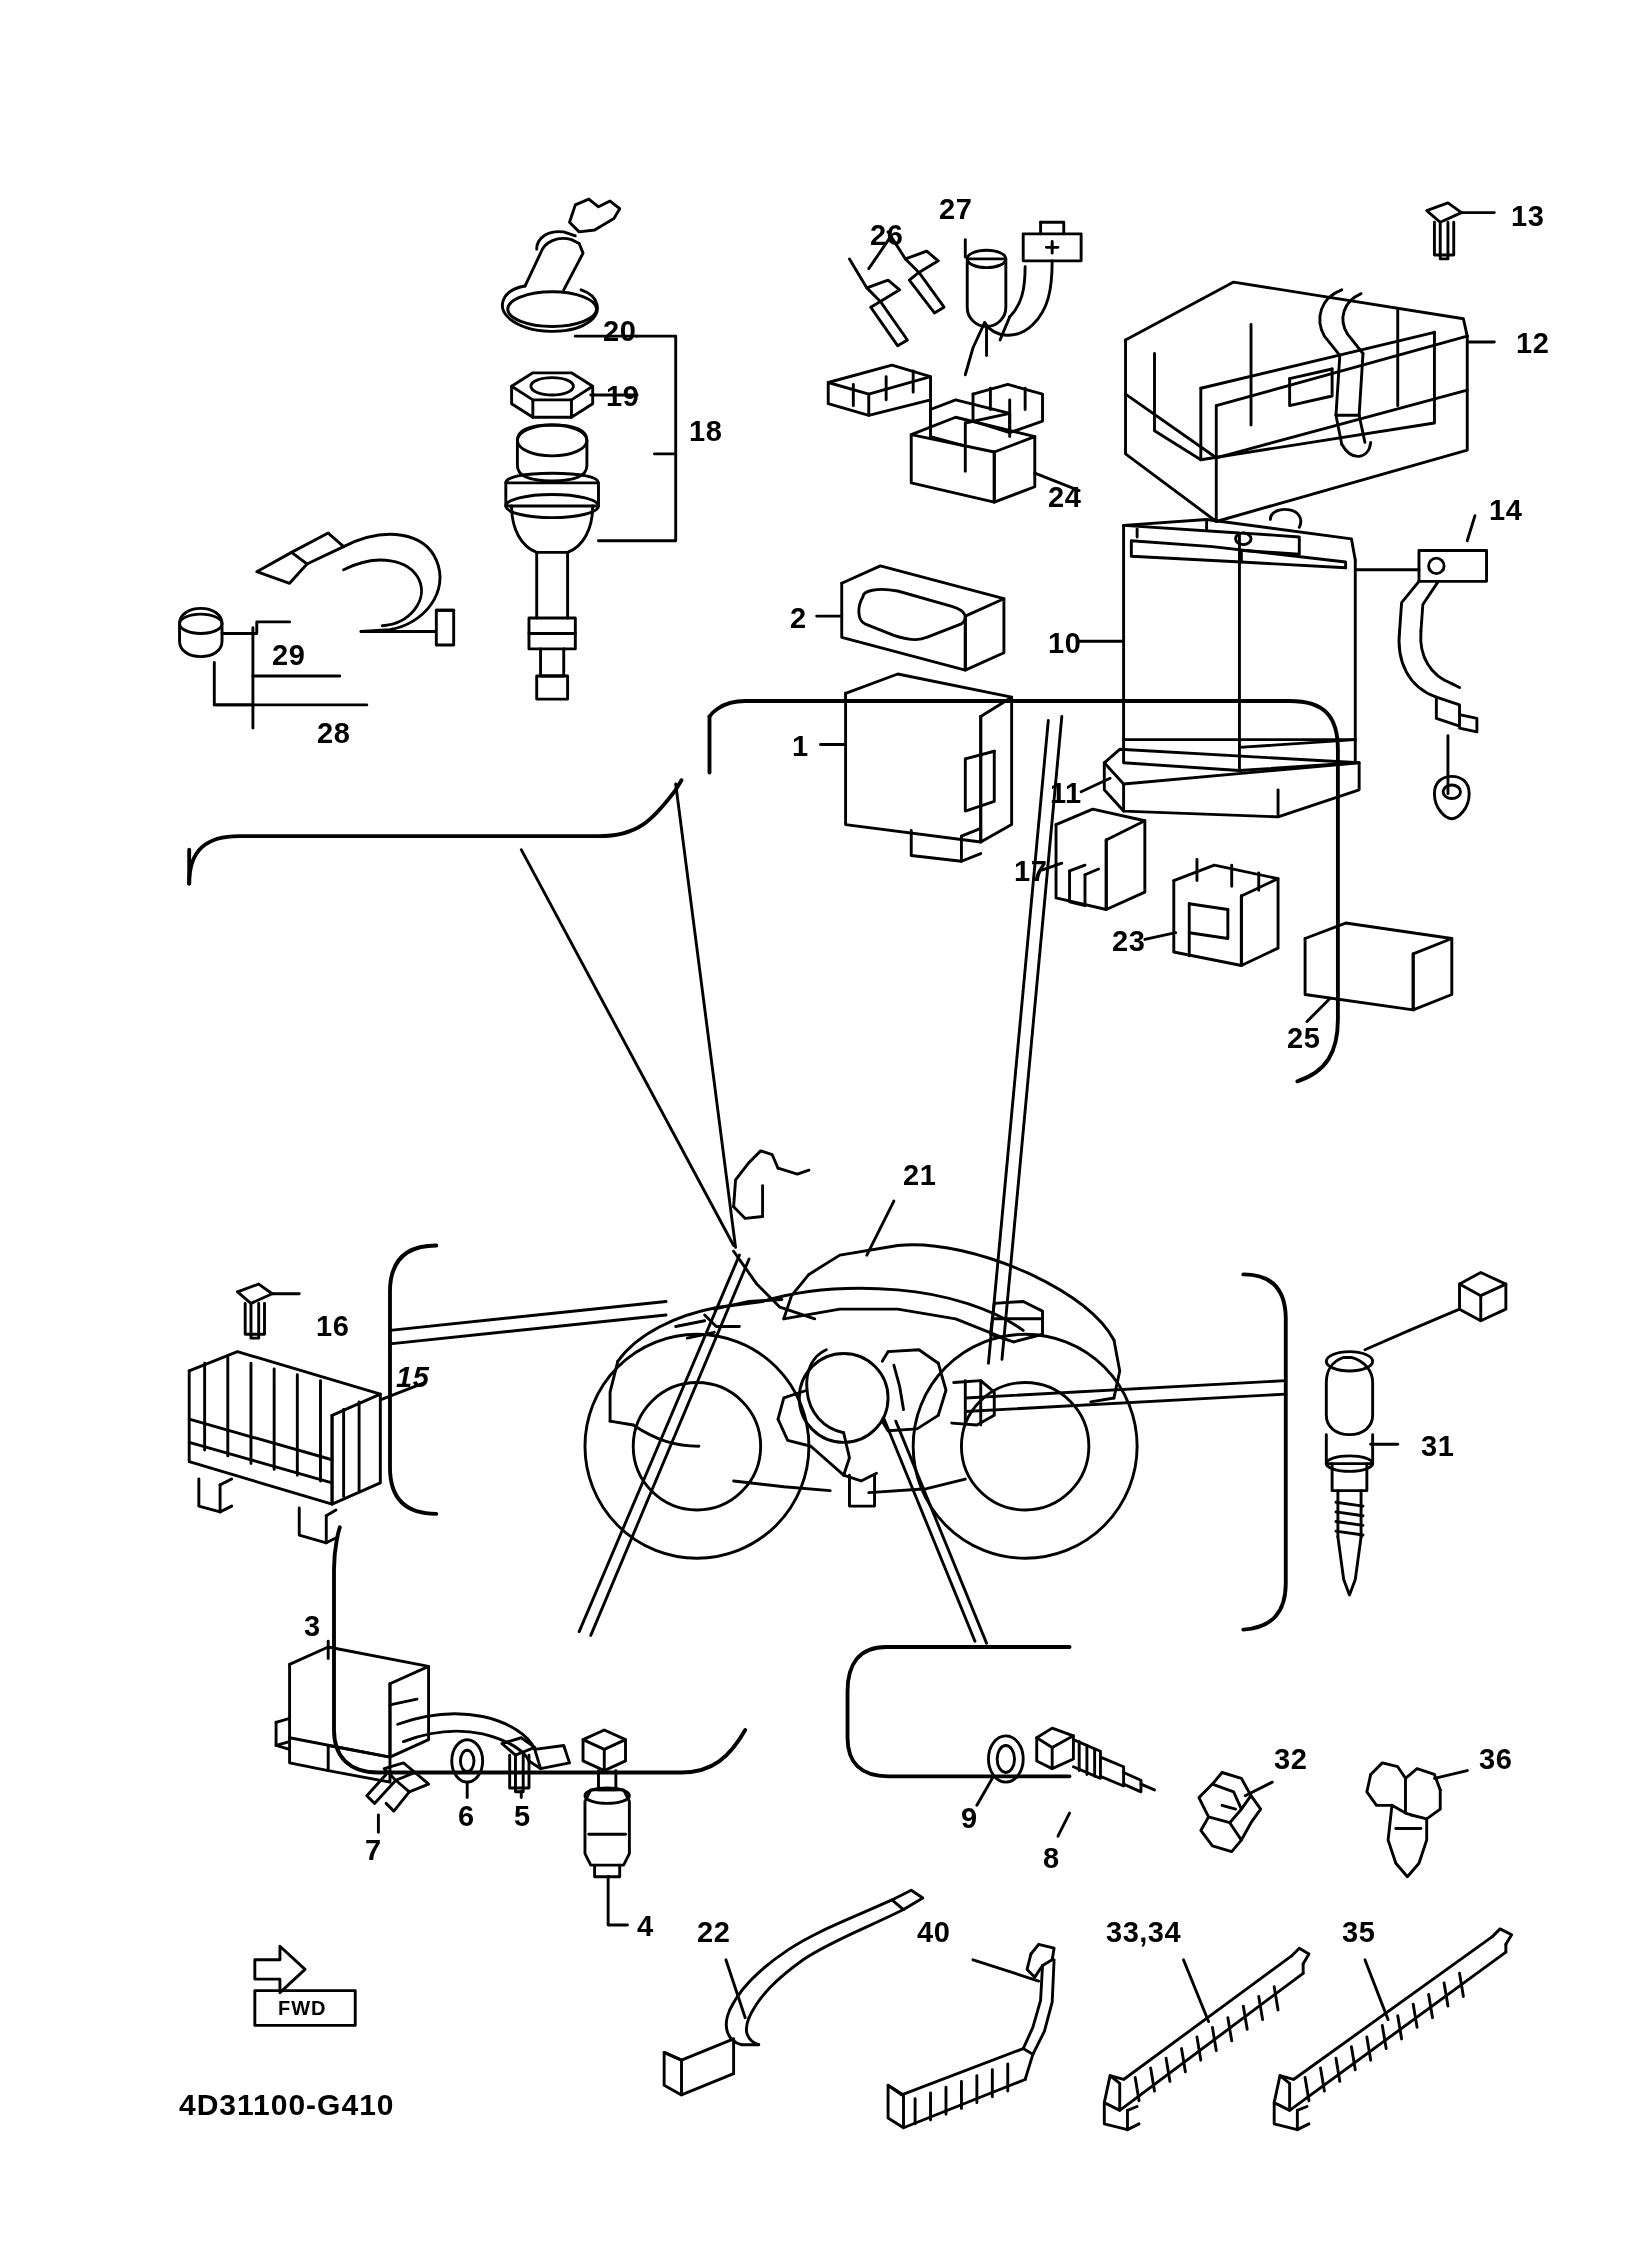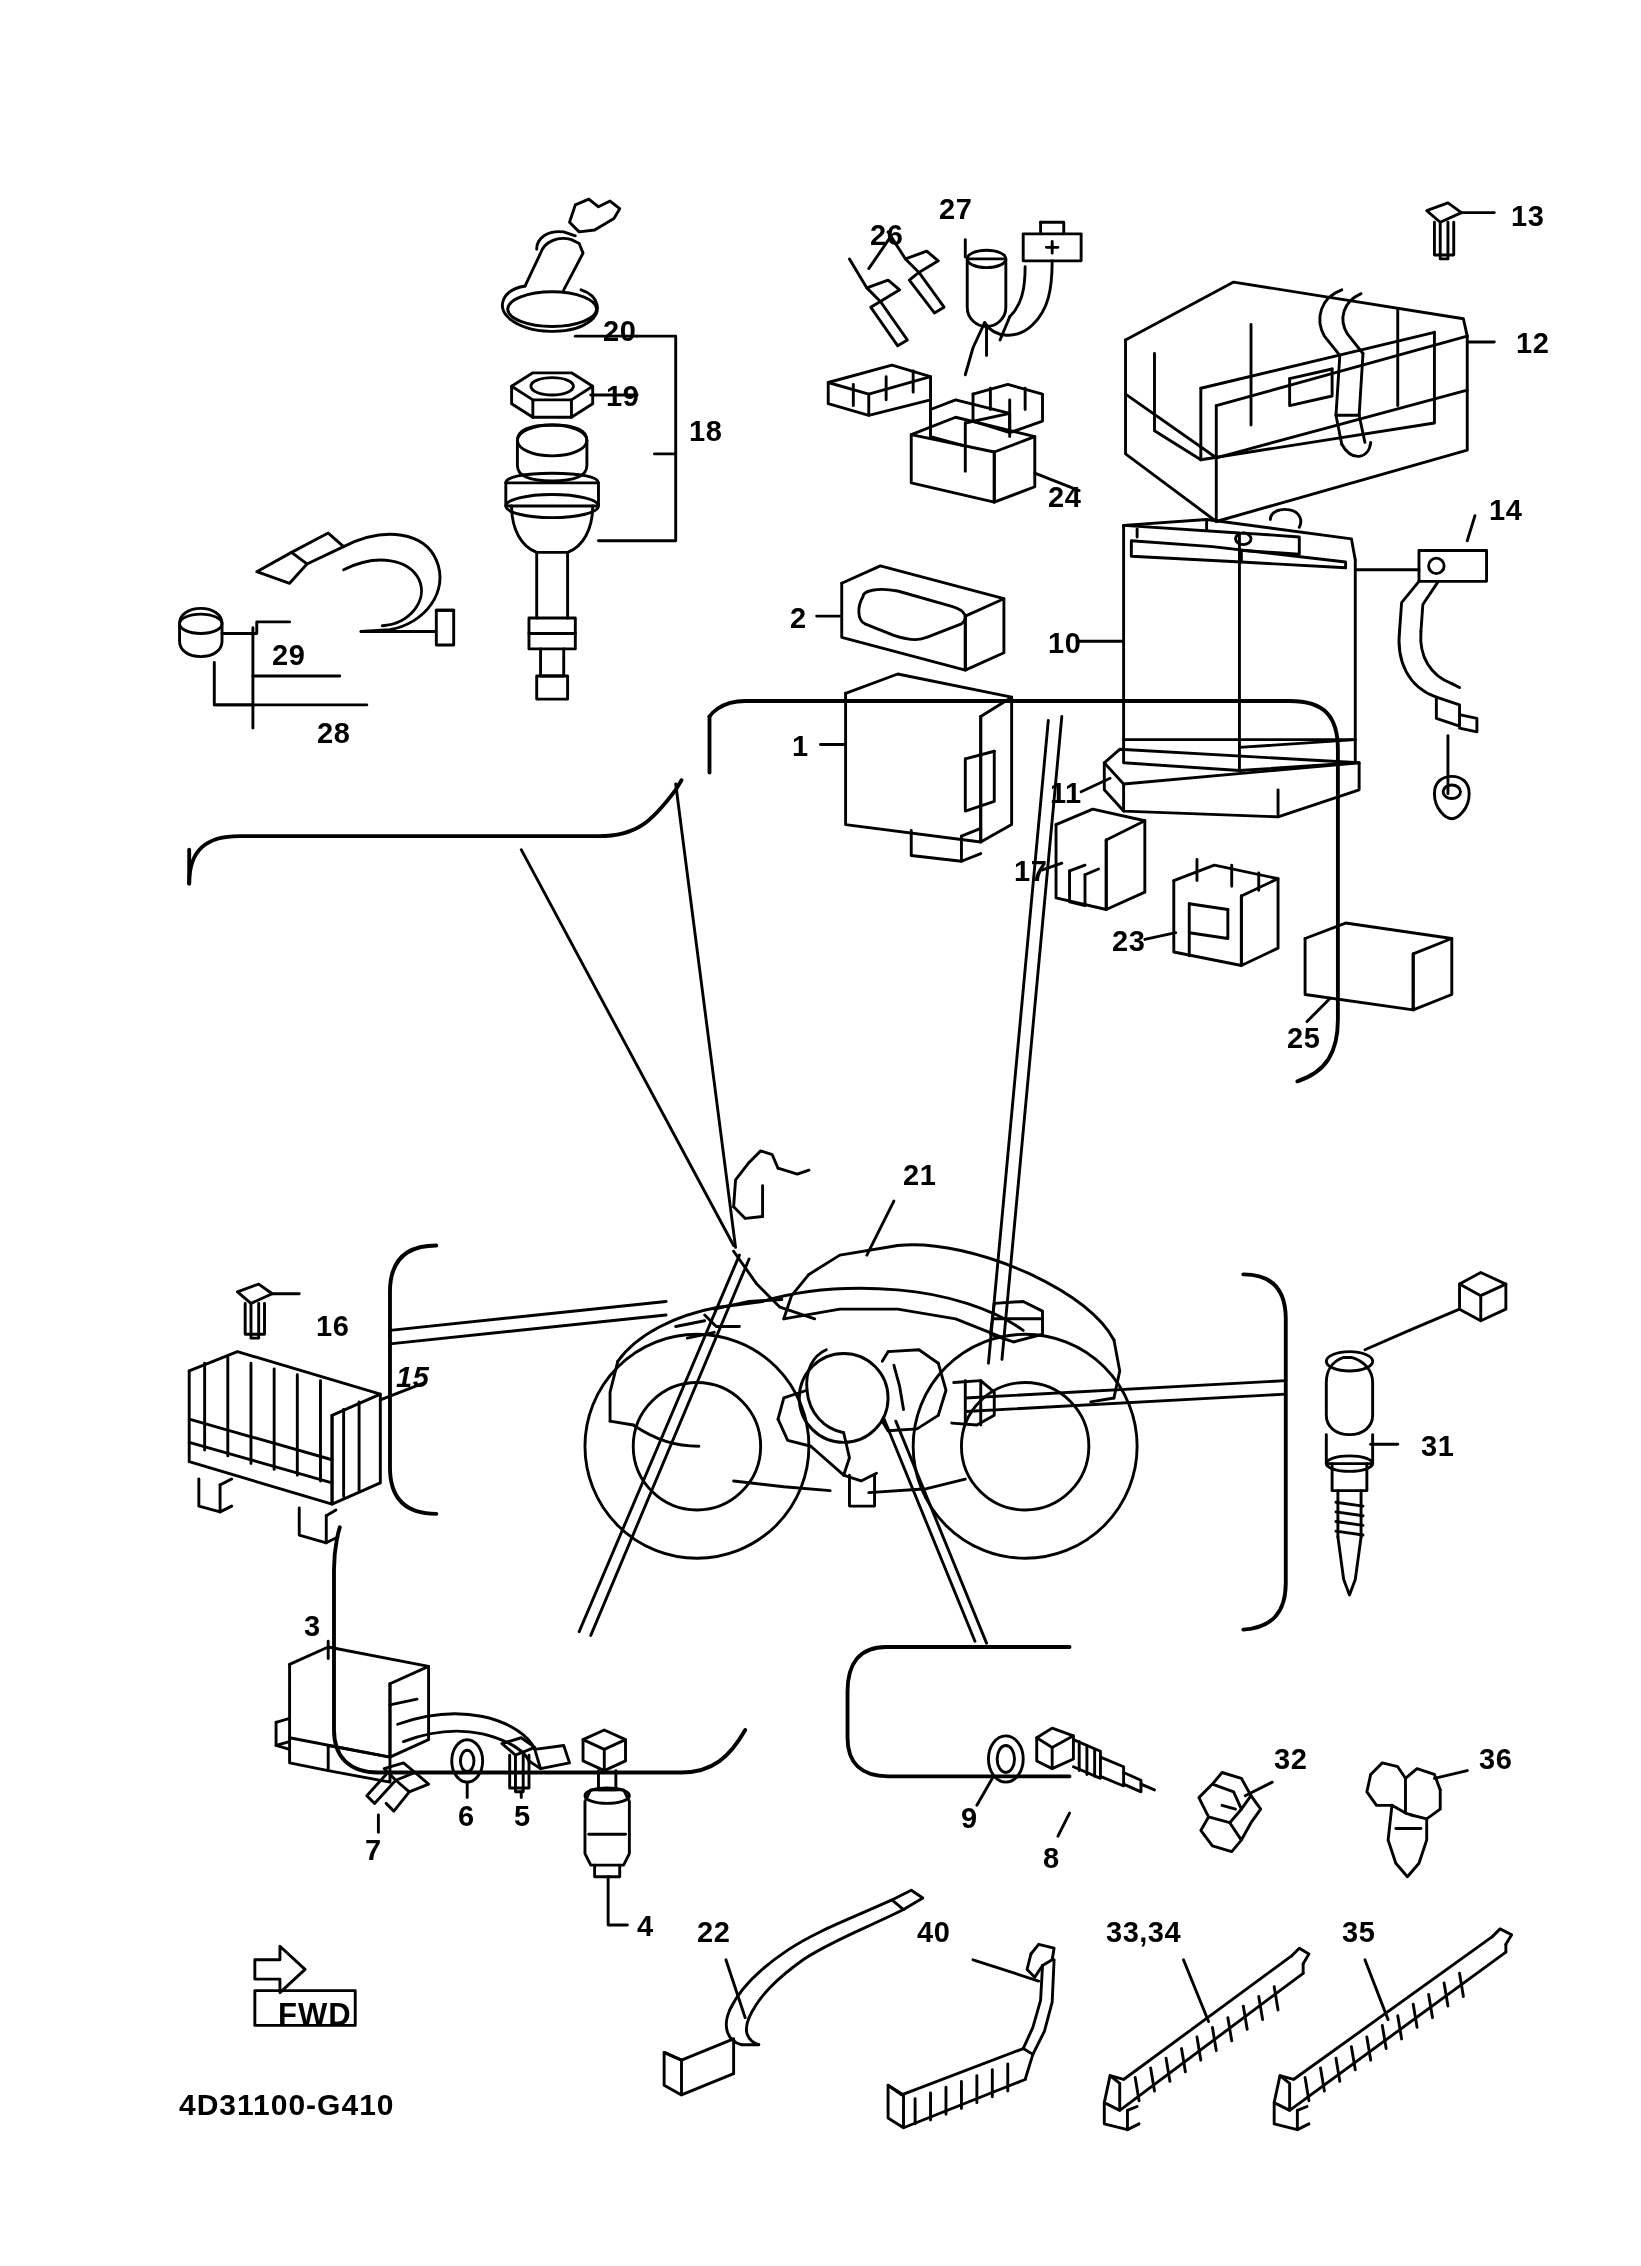--- a/index.html
+++ b/index.html
@@ -38,21 +38,21 @@
     font-family: "Liberation Sans", sans-serif;
     font-size: 30px;
     font-weight: bold;
     color: #000000;
     white-space: nowrap;
     letter-spacing: 1px;
   }
   .fwd-label {
     position: absolute;
     font-family: "Liberation Sans", sans-serif;
-    font-size: 31px;
+    font-size: 20px;
     font-weight: bold;
     color: #000000;
     letter-spacing: 1px;
   }
 </style>
 </head>
 <body>
 
 <div id="sheet">
 

